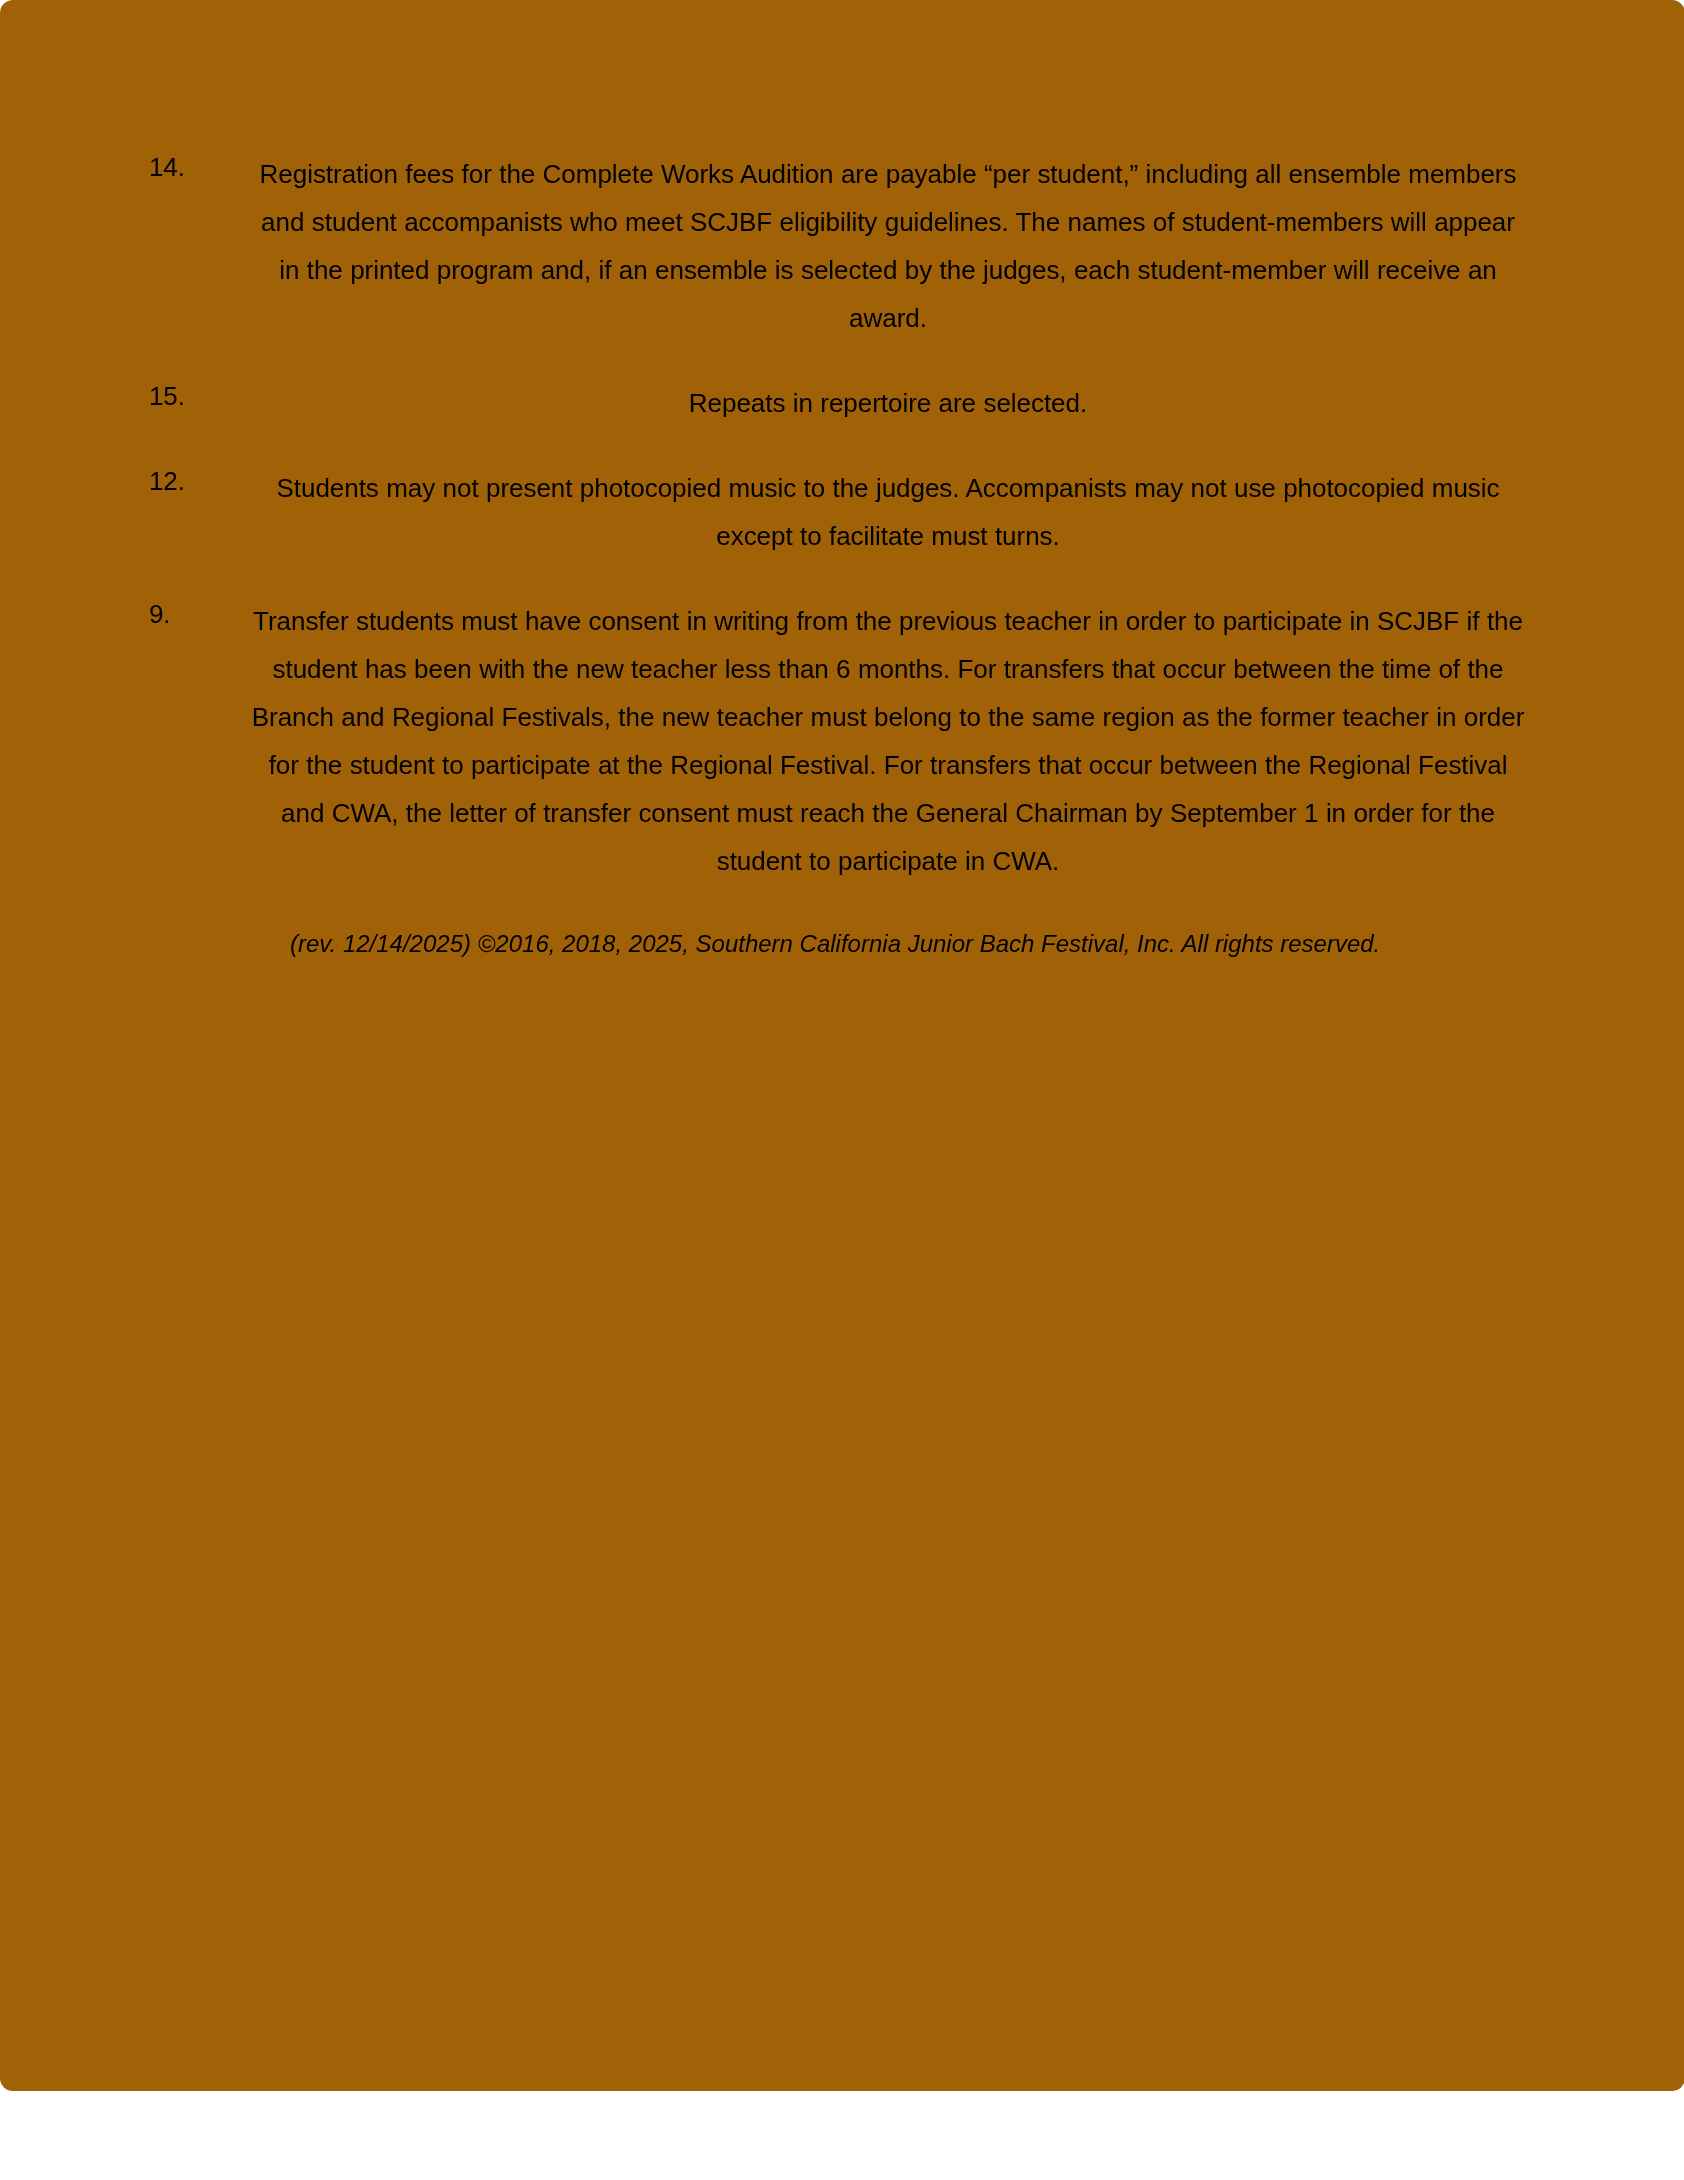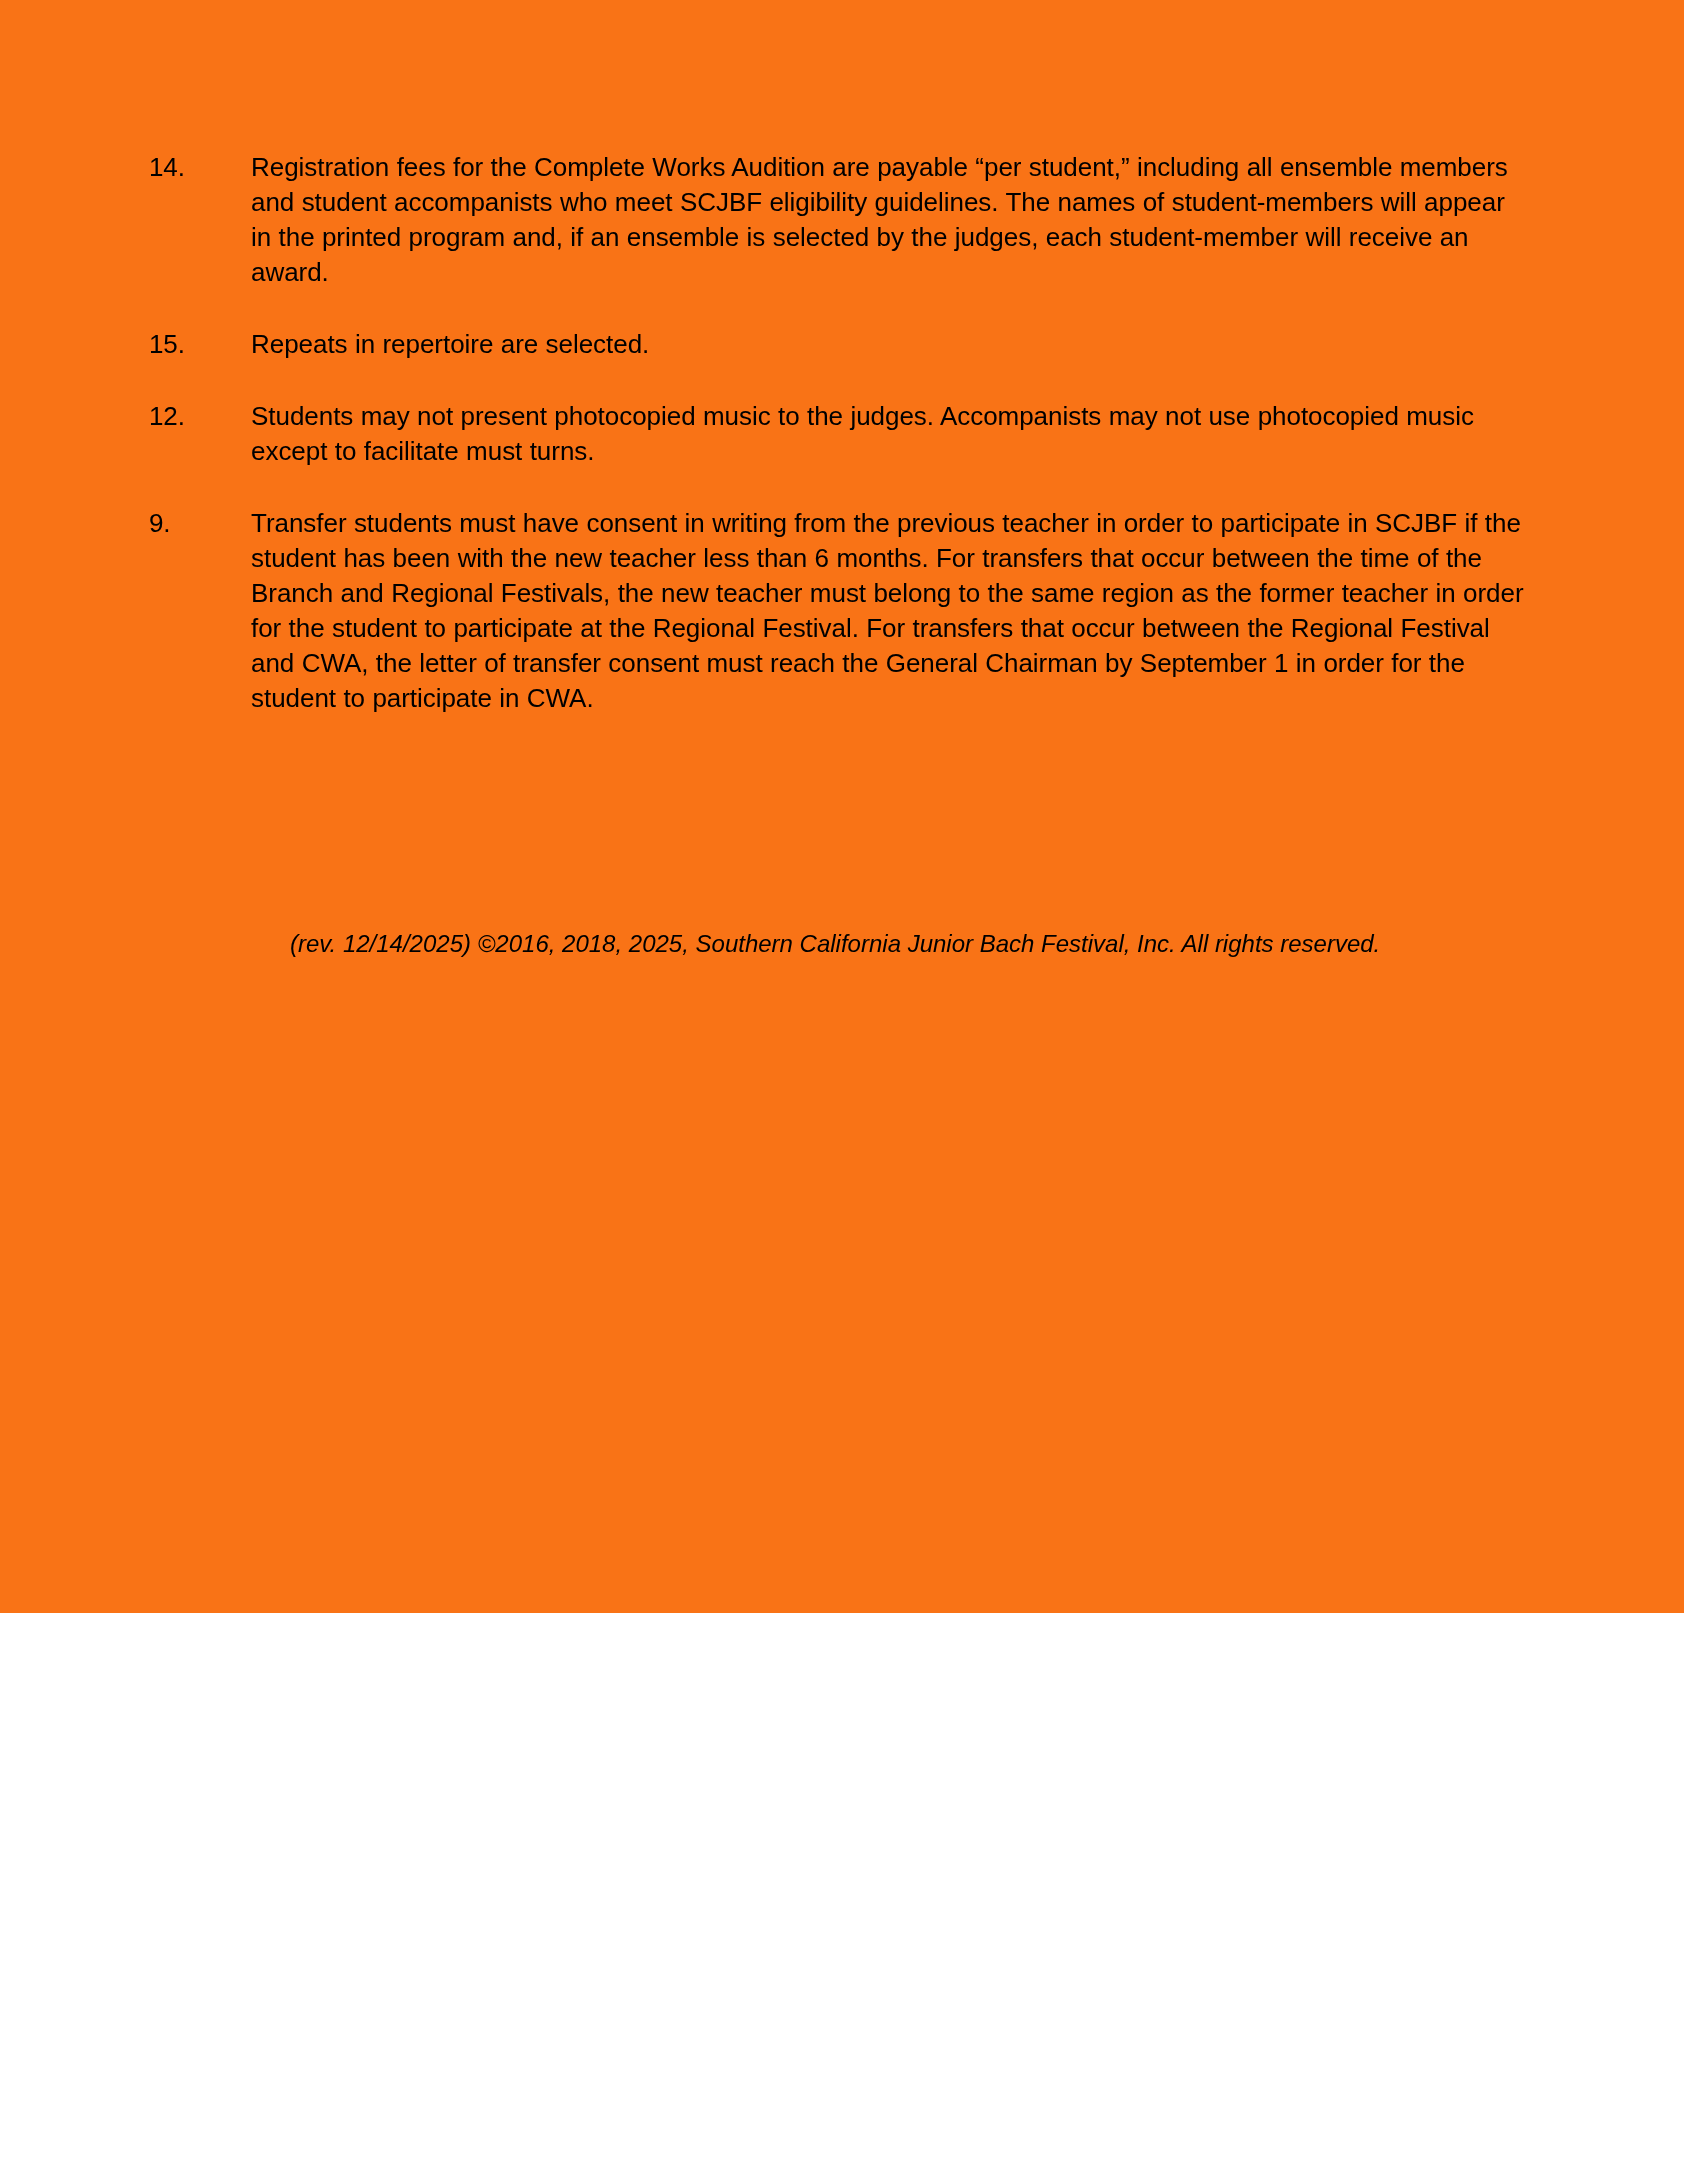--- a/index.html
+++ b/index.html
@@ -8,24 +8,25 @@
     padding: 0;
     background: #ffffff;
   }
   body {
     font-family: "Liberation Sans", sans-serif;
     color: #000000;
   }
   .page {
     position: relative;
     width: 1685px;
-    height: 1613px;
-    background: #f97316;
+    height: 2091px;
+    background: #a16207;
     overflow: hidden;
     box-sizing: border-box;
+    border-radius: 13px;
   }
   .doc-body {
     position: absolute;
     left: 149px;
     top: 150px;
     width: 1376px;
   }
   .rule-item {
     display: flex;
     align-items: flex-start;
@@ -35,23 +36,23 @@
     flex: 0 0 102px;
     width: 102px;
     font-size: 26px;
     line-height: 35px;
     letter-spacing: -0.1px;
     white-space: nowrap;
   }
   .rule-text {
     flex: 1 1 auto;
     font-size: 26px;
-    line-height: 35px;
+    line-height: 48px;
     letter-spacing: -0.04px;
-    text-align: left;
+    text-align: center;
     word-spacing: 0.2px;
   }
   .footer-note {
     position: absolute;
     left: 290px;
     top: 928px;
     font-size: 24px;
     line-height: 32px;
     font-style: italic;
     white-space: nowrap;

